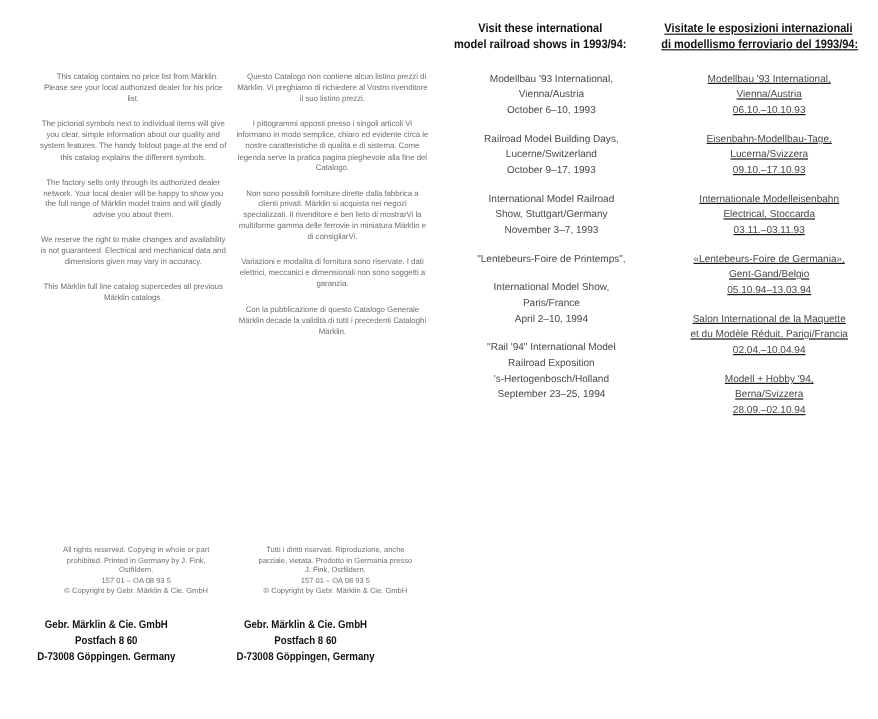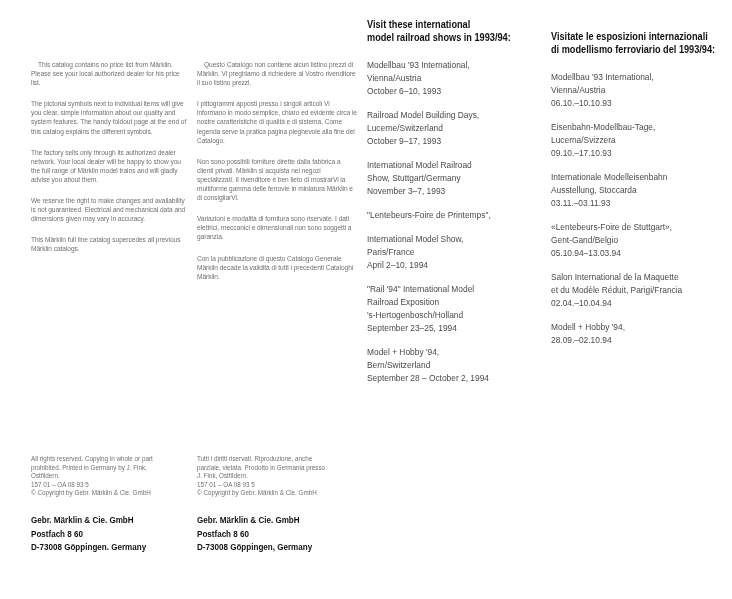--- a/index.html
+++ b/index.html
@@ -10,34 +10,35 @@
     body {
       width: 732px;
       height: 599px;
       position: relative;
       overflow: hidden;
       color: #1a1a1a;
       font-family: "Liberation Sans", sans-serif;
     }
     .col {
       position: absolute;
+      text-align: center;
     }
     .notes-en { left: 31px; top: 60px; width: 160px; }
     .notes-it { left: 197px; top: 60px; width: 160px; }
     .notes p {
       margin: 0 0 12px 0;
       font-size: 6.6px;
       line-height: 9.1px;
       color: #707070;
       letter-spacing: -0.05px;
     }
     .notes p.first { text-indent: 7px; }
 
     .shows-en { left: 367px; top: 18px; width: 185px; }
-    .shows-it { left: 551px; top: 30px; width: 180px; }
+    .shows-it { left: 551px; top: 18px; width: 180px; text-decoration: underline; }
     .heading {
       font-family: "Liberation Sans", sans-serif;
       font-weight: bold;
       font-size: 10.2px;
       line-height: 13px;
       color: #111111;
       margin: 0 0 15px 0;
       transform: scaleX(0.9);
       transform-origin: left top;
       white-space: nowrap;
@@ -118,59 +119,55 @@
     <div>International Model Show,</div>
     <div>Paris/France</div>
     <div>April 2–10, 1994</div>
   </div>
   <div class="show">
     <div>"Rail '94" International Model</div>
     <div>Railroad Exposition</div>
     <div>'s-Hertogenbosch/Holland</div>
     <div>September 23–25, 1994</div>
   </div>
-  <div class="show">
-    <div>Model + Hobby '94,</div>
-    <div>Bern/Switzerland</div>
-    <div>September 28 – October 2, 1994</div>
-  </div>
 </div>
 
 <div class="col shows-it">
   <div class="heading">
     <div>Visitate le esposizioni internazionali</div>
     <div>di modellismo ferroviario del 1993/94:</div>
   </div>
   <div class="show">
     <div>Modellbau '93 International,</div>
     <div>Vienna/Austria</div>
     <div>06.10.–10.10.93</div>
   </div>
   <div class="show">
     <div>Eisenbahn-Modellbau-Tage,</div>
     <div>Lucerna/Svizzera</div>
     <div>09.10.–17.10.93</div>
   </div>
   <div class="show">
     <div>Internationale Modelleisenbahn</div>
-    <div>Ausstellung, Stoccarda</div>
+    <div>Electrical, Stoccarda</div>
     <div>03.11.–03.11.93</div>
   </div>
   <div class="show">
-    <div>«Lentebeurs-Foire de Stuttgart»,</div>
+    <div>«Lentebeurs-Foire de Germania»,</div>
     <div>Gent-Gand/Belgio</div>
     <div>05.10.94–13.03.94</div>
   </div>
   <div class="show">
     <div>Salon International de la Maquette</div>
     <div>et du Modèle Réduit, Parigi/Francia</div>
     <div>02.04.–10.04.94</div>
   </div>
   <div class="show">
     <div>Modell + Hobby '94,</div>
+    <div>Berna/Svizzera</div>
     <div>28.09.–02.10.94</div>
   </div>
 </div>
 
 <div class="col legal legal-en">
   <div>All rights reserved. Copying in whole or part</div>
   <div>prohibited. Printed in Germany by J. Fink,</div>
   <div>Ostfildern.</div>
   <div>157 01 – OA 08 93 5</div>
   <div>© Copyright by Gebr. Märklin &amp; Cie. GmbH</div>

